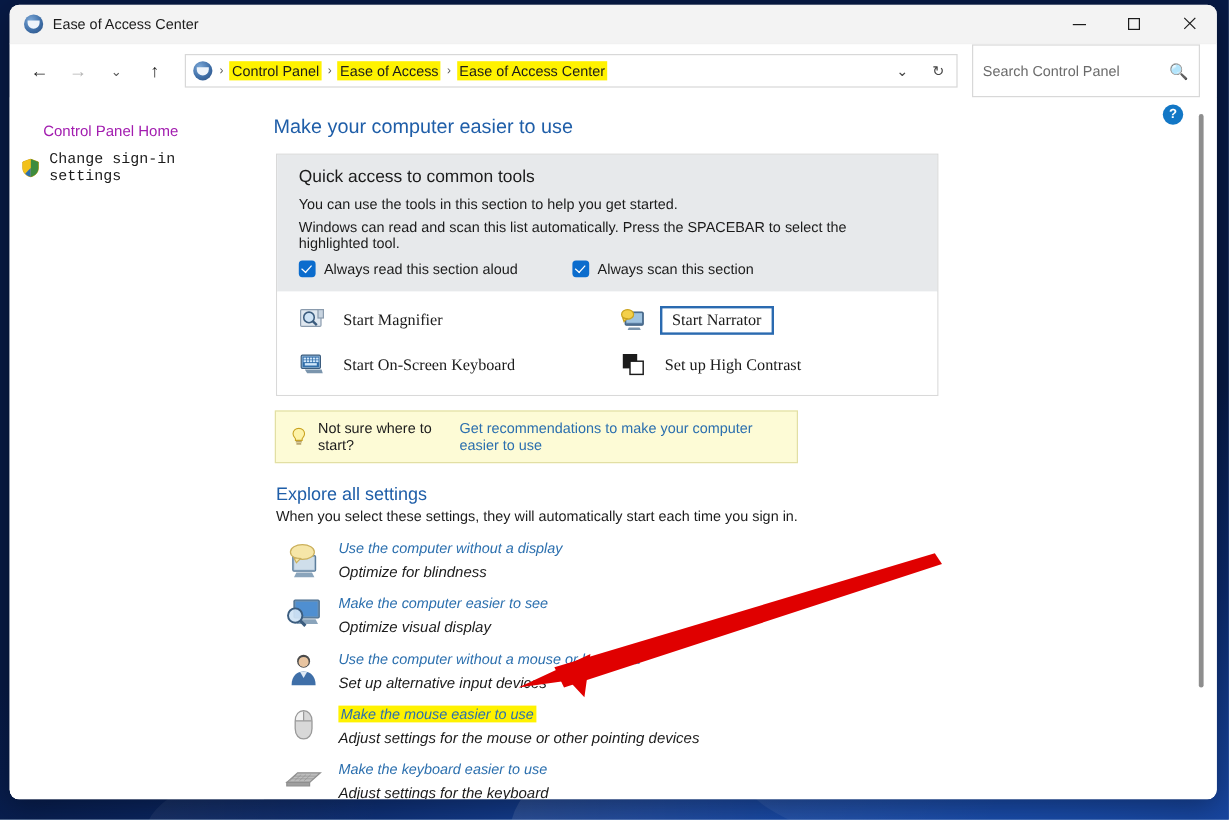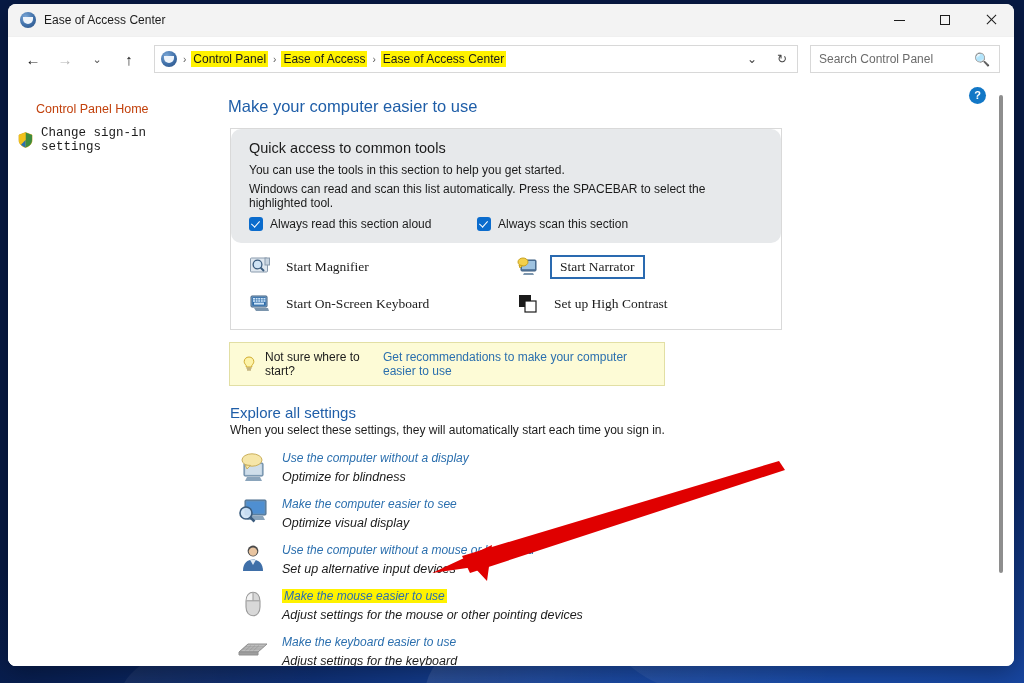--- a/index.html
+++ b/index.html
@@ -86,55 +86,55 @@
     border-radius: 0 0 6px 6px; background: #eef4fb;
   }
   .crumbs { display: flex; align-items: center; gap: 3px; font-size: 12px; flex: 1; }
   .crumb-sep { color: #5a5a5a; font-size: 10px; padding: 0 2px; }
   .crumb { color: #1b1b1b; background: #fff200; padding: 1px 2px; white-space: nowrap; }
   .addr-btn {
     width: 26px; height: 26px; display: flex; align-items: center; justify-content: center;
     color: #444; font-size: 12px;
   }
   .searchbox {
-    width: 190px; height: 28px; margin-left: 10px; border: 1px solid #d8d8d8; background: #fff;
+    width: 190px; height: 44px; margin-left: 10px; border: 1px solid #d8d8d8; background: #fff;
     display: flex; align-items: center; padding: 0 8px;
   }
   .searchbox input {
     flex: 1; border: 0; outline: 0; font-size: 12px; color: #5d5d5d;
     font-family: "Liberation Sans", sans-serif; background: transparent;
   }
   .searchbox input::placeholder { color: #6b6b6b; }
   .search-ico { font-size: 13px; color: #3b3b3b; }
 
   
   .body-split { display: flex; height: 585px; background: #fff; }
   .sidebar { width: 212px; padding: 16px 0 0 0; background: #fff; }
   .side-item {
     display: flex; align-items: center; gap: 8px; padding: 5px 10px 5px 28px;
-    font-size: 12.5px; color: #c2410c;
+    font-size: 12.5px; color: #a21caf;
   }
   .side-item.link { color: #1b1b1b; font-family: Liberation Mono, monospace; }
   .shield {
     width: 15px; height: 16px; flex: none; position: relative;
   }
   .shield svg { display: block; }
 
   .content {
     flex: 1; position: relative; padding: 16px 0 0 0; overflow: hidden;
   }
   .content-inner { padding-left: 8px; padding-right: 32px; }
 
   h1.page-title {
     font-size: 16.5px; font-weight: 400; color: #1f5ea8; margin: 0 0 12px 0;
   }
 
   
   .qa-box { width: 552px; border: 1px solid #d9d9d9; margin-left: 2px; }
-  .qa-top { background: #e7e9eb; padding: 11px 18px 12px 18px; border-radius: 10px; }
+  .qa-top { background: #e7e9eb; padding: 11px 18px 12px 18px; }
   .qa-h { font-size: 14.5px; color: #1b1b1b; margin-bottom: 7px; font-weight: 400; }
   .qa-p { font-size: 12px; color: #1b1b1b; margin-bottom: 5px; }
   .qa-checks { display: flex; margin-top: 7px; }
   .chk-row { display: flex; align-items: center; gap: 7px; font-size: 12px; color: #1b1b1b; }
   .chk-row.first { width: 228px; }
   .chk {
     width: 14px; height: 14px; border-radius: 3px; background: #0b6ccd; flex: none;
     position: relative;
   }
   .chk::after {

